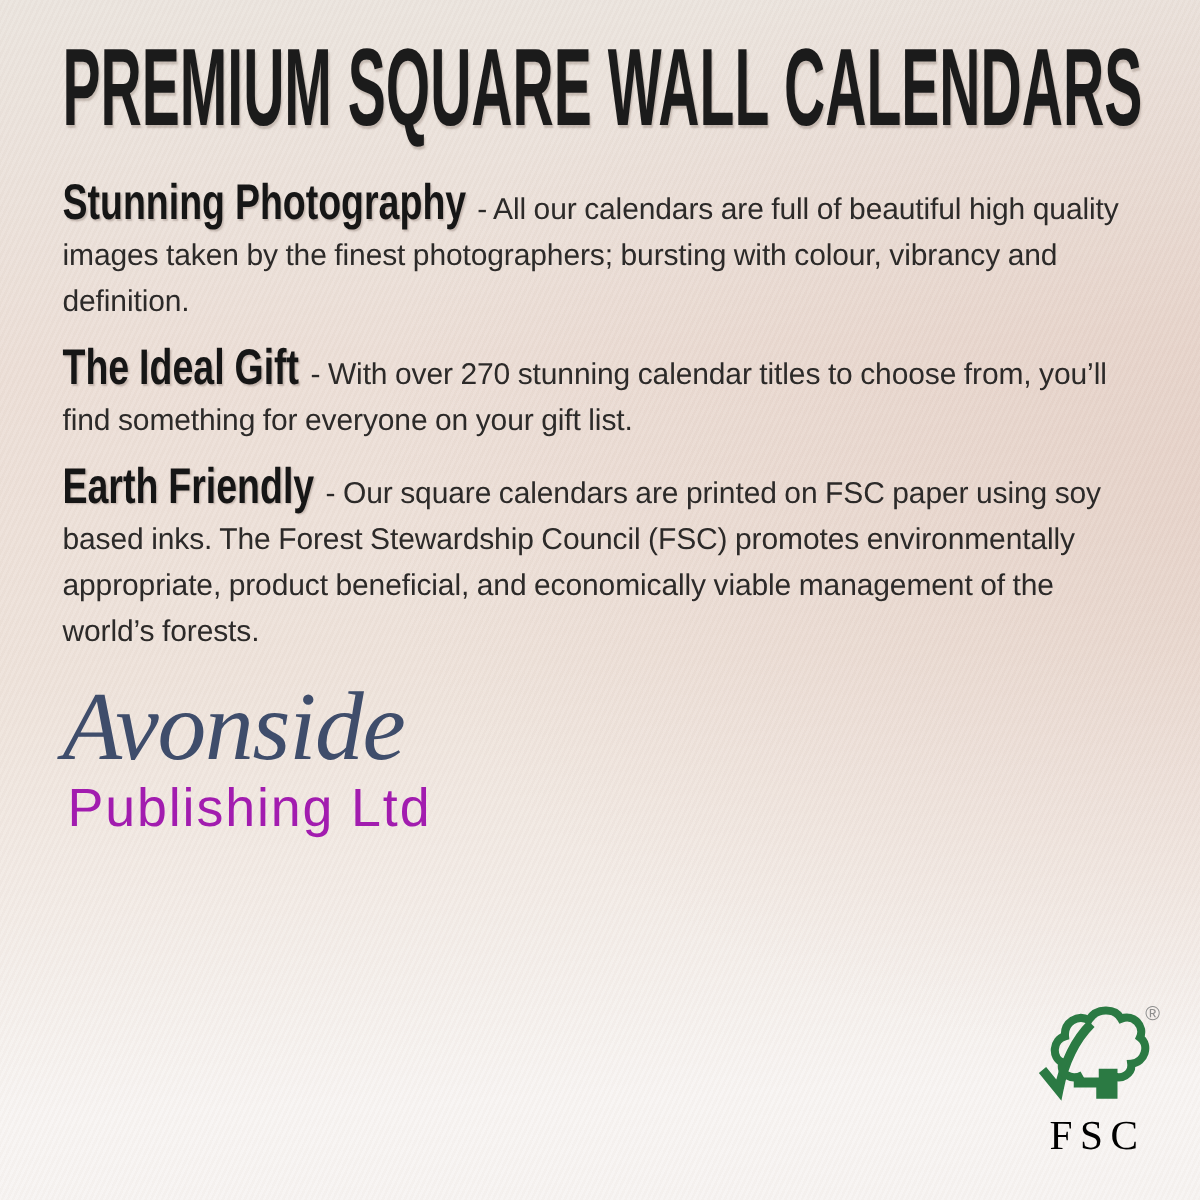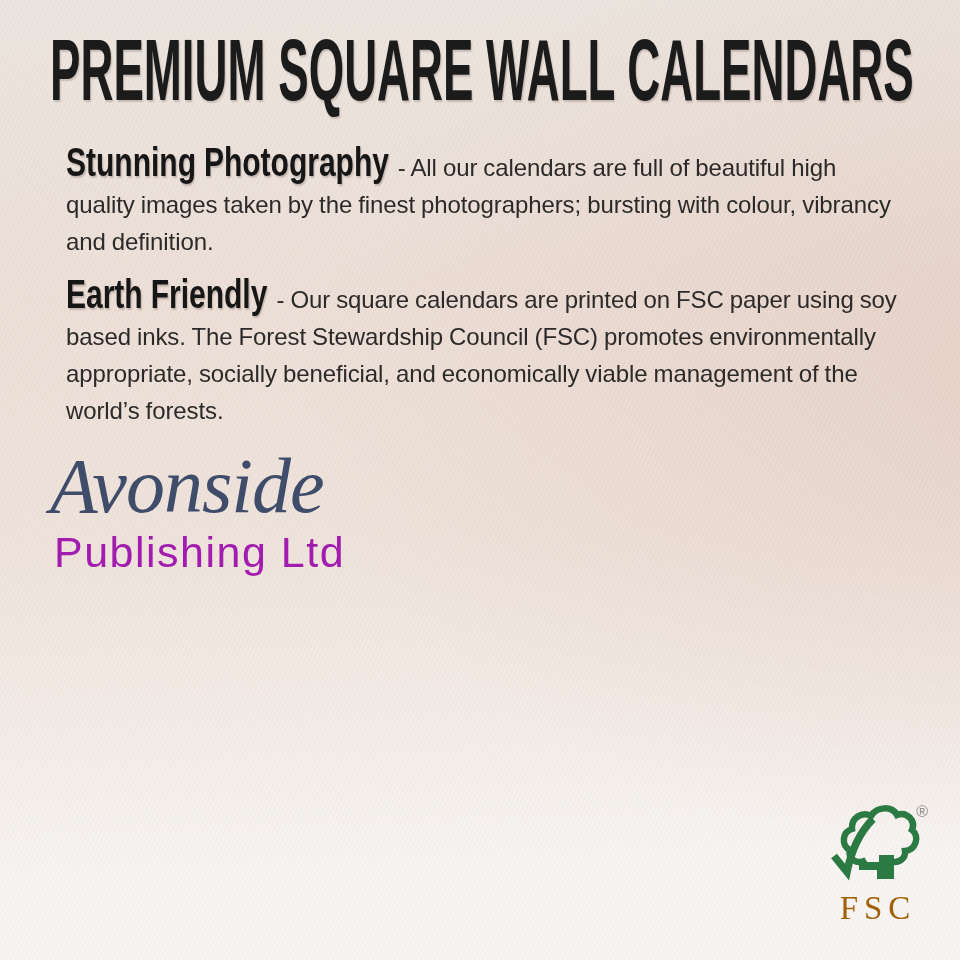--- a/index.html
+++ b/index.html
@@ -14,21 +14,21 @@
   .page{padding:26px 46px 0 50px;position:relative;}
   h1.title{margin:0 0 30px 0;white-space:nowrap;}
   .title-text{
     display:inline-block;white-space:nowrap;
     font:700 88px/1 "Liberation Sans",sans-serif;
     color:#1b1b1b;letter-spacing:0px;
     text-shadow:2px 2px 2px rgba(90,70,60,0.25);
   }
   .sec{margin:0 0 16px 0;}
   .sec p{
-    margin:16px;
+    margin:0;
     font:400 24px/37px "Liberation Sans",sans-serif;
     letter-spacing:-0.1px;word-spacing:-0.5px;
     color:#2c2a29;
   }
   .hd{
     display:inline-block;white-space:nowrap;
     font:700 40px/37px "Liberation Sans",sans-serif;
     color:#161616;letter-spacing:0;
     text-shadow:1.5px 1.5px 1.5px rgba(80,60,50,0.25);
     vertical-align:baseline;
@@ -48,39 +48,42 @@
     position:absolute;top:802px;right:32px;width:104px;
     text-align:center;
   }
   .fsc-reg{
     position:absolute;top:2px;right:0;
     font:400 16px/1 "Liberation Sans",sans-serif;color:#8d8d8d;
   }
   .fsc-text{
     display:block;margin-top:2px;
     font:400 33px/1 "Liberation Serif",serif;
-    color:#a16207;letter-spacing:6px;text-indent:4px;
+    color:#000000;letter-spacing:6px;text-indent:4px;
   }
 </style>
 </head>
 <body>
 
 <div class="page">
 
   <h1 class="title"><span class="title-text" style="transform: scaleX(0.518607); transform-origin: 0px 100%;">PREMIUM SQUARE WALL CALENDARS</span></h1>
 
   <div class="sec">
     <p><span class="hd" style="transform: scaleX(0.75); transform-origin: 0px 50%; margin-right: -98.75px;">Stunning Photography</span><span class="bd">- All our calendars are full of beautiful high quality images taken by the finest photographers; bursting with colour, vibrancy and definition.</span></p>
   </div>
 
+  <div class="sec">
+    <p><span class="hd" style="transform: scaleX(0.75); transform-origin: 0px 50%; margin-right: -54px;">The Ideal Gift</span><span class="bd">- With over 270 stunning calendar titles to choose from, you’ll find something for everyone on your gift list.</span></p>
+  </div>
 
 
 
   <div class="sec">
-    <p><span class="hd" style="transform: scaleX(0.75); transform-origin: 0px 50%; margin-right: -58px;">Earth Friendly</span><span class="bd">- Our square calendars are printed on FSC paper using soy based inks. The Forest Stewardship Council (FSC) promotes environmentally appropriate, socially beneficial, and economically viable management of the world’s forests.</span></p>
+    <p><span class="hd" style="transform: scaleX(0.75); transform-origin: 0px 50%; margin-right: -58px;">Earth Friendly</span><span class="bd">- Our square calendars are printed on FSC paper using soy based inks. The Forest Stewardship Council (FSC) promotes environmentally appropriate, product beneficial, and economically viable management of the world’s forests.</span></p>
   </div>
 
   <div class="brand">
     <span class="brand-script">Avonside</span>
     <span class="brand-sub">Publishing Ltd</span>
   </div>
 
 </div>
 
 <div class="fsc">

